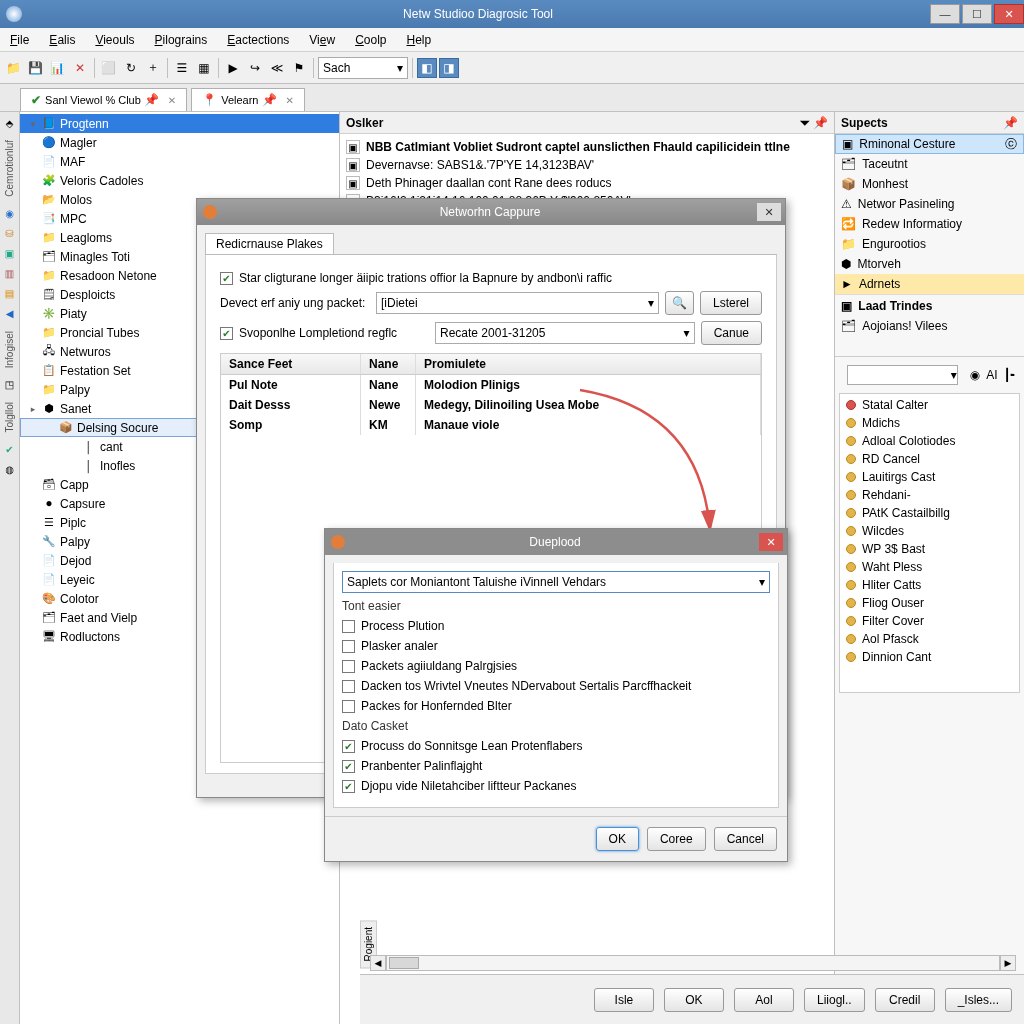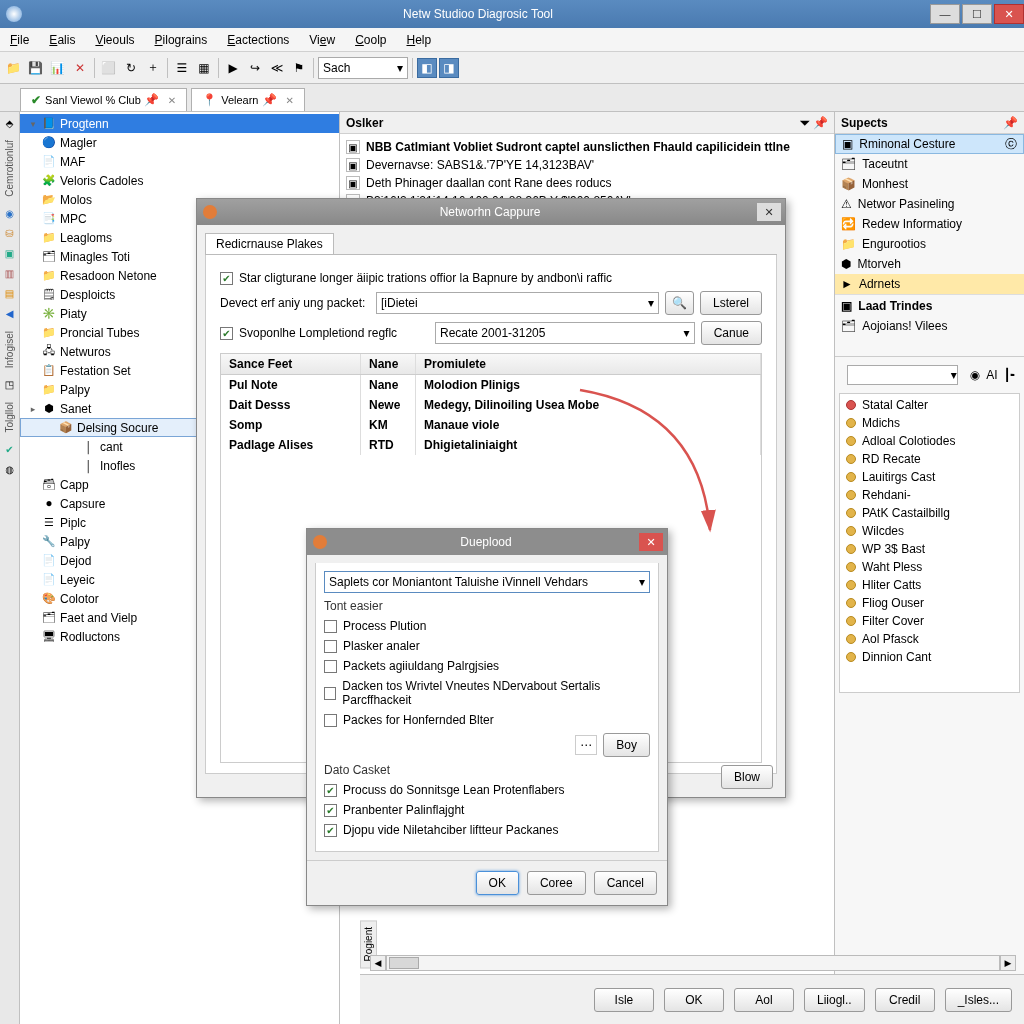--- a/index.html
+++ b/index.html
@@ -407,21 +407,21 @@
         <div class="li">
           <span class="ball" style=""></span>
           <span>Mdichs</span>
         </div>
         <div class="li">
           <span class="ball" style=""></span>
           <span>Adloal Colotiodes</span>
         </div>
         <div class="li">
           <span class="ball" style=""></span>
-          <span>RD Recate</span>
+          <span>RD Cancel</span>
         </div>
         <div class="li">
           <span class="ball" style=""></span>
           <span>Lauitirgs Cast</span>
         </div>
         <div class="li">
           <span class="ball" style=""></span>
           <span>Rehdani-</span>
         </div>
         <div class="li">
@@ -512,44 +512,39 @@
             <div class="grid-row">
               <div class="col1">Dait Desss</div>
               <div class="col2">Newe</div>
               <div class="col3">Medegy, Dilinoiling Usea Mobe</div>
             </div>
             <div class="grid-row">
               <div class="col1">Somp</div>
               <div class="col2">KM</div>
               <div class="col3">Manaue viole</div>
             </div>
-            <div class="grid-row">
-              <div class="col1">Padlage Alises</div>
-              <div class="col2">RTD</div>
-              <div class="col3">Dhigietaliniaight</div>
-            </div>
           </div>
       </div>
     </div>
   </div>
   <div style="position:absolute;bottom:8px;right:12px">
     <div class="btn">Blow</div>
   </div>
 </div>
 
 <svg class="arrow-svg" style="left:560px;top:380px;width:180px;height:180px">
   <defs>
       <marker id="ah" markerWidth="10" markerHeight="10" refX="8" refY="3" orient="auto">
         <path d="M0,0 L9,3 L0,6 Z" fill="#d9534f"></path>
       </marker>
     </defs>
   <path d="M 20 10 Q 140 30 150 150" stroke="#d9534f" stroke-width="2.5" fill="none" marker-end="url(#ah)"></path>
 </svg>
 
-<div class="dialog" style="left:306px;top:528px;width:362px">
+<div class="dialog" style="left:324px;top:528px;width:464px">
   <div class="dlg-title lite">
     <div class="dlg-ico"></div>
     <span class="t">Dueplood</span>
     <div class="dlg-x red">✕</div>
   </div>
   <div class="dlg-body">
     <div style="background:white;border:1px solid #ccc;border-top:none;padding:8px">
       <div class="txt-in" style="border-color:#5a8bc0">
           <span>Saplets cor Moniantont Taluishe iVinnell Vehdars</span>
           <span>▾</span>
@@ -570,21 +565,20 @@
           </div>
           <div class="frm-row">
             <div class="chk"></div>
             <span>Dacken tos Wrivtel Vneutes NDervabout Sertalis Parcffhackeit</span>
           </div>
           <div class="frm-row">
             <div class="chk"></div>
             <span>Packes for Honfernded Blter</span>
           </div>
         </div>
-      <div style="text-align:right"><span style="border:1px solid #ccc;padding:2px 4px;margin-right:6px">⋯</span><div class="btn" style="display:inline-flex">Boy</div></div>
       <div class="group-lbl">Dato Casket</div>
       <div id="chkb">
           <div class="frm-row">
             <div class="chk">✔</div>
             <span>Procuss do Sonnitsge Lean Protenflabers</span>
           </div>
           <div class="frm-row">
             <div class="chk">✔</div>
             <span>Pranbenter Palinflajght</span>
           </div>

